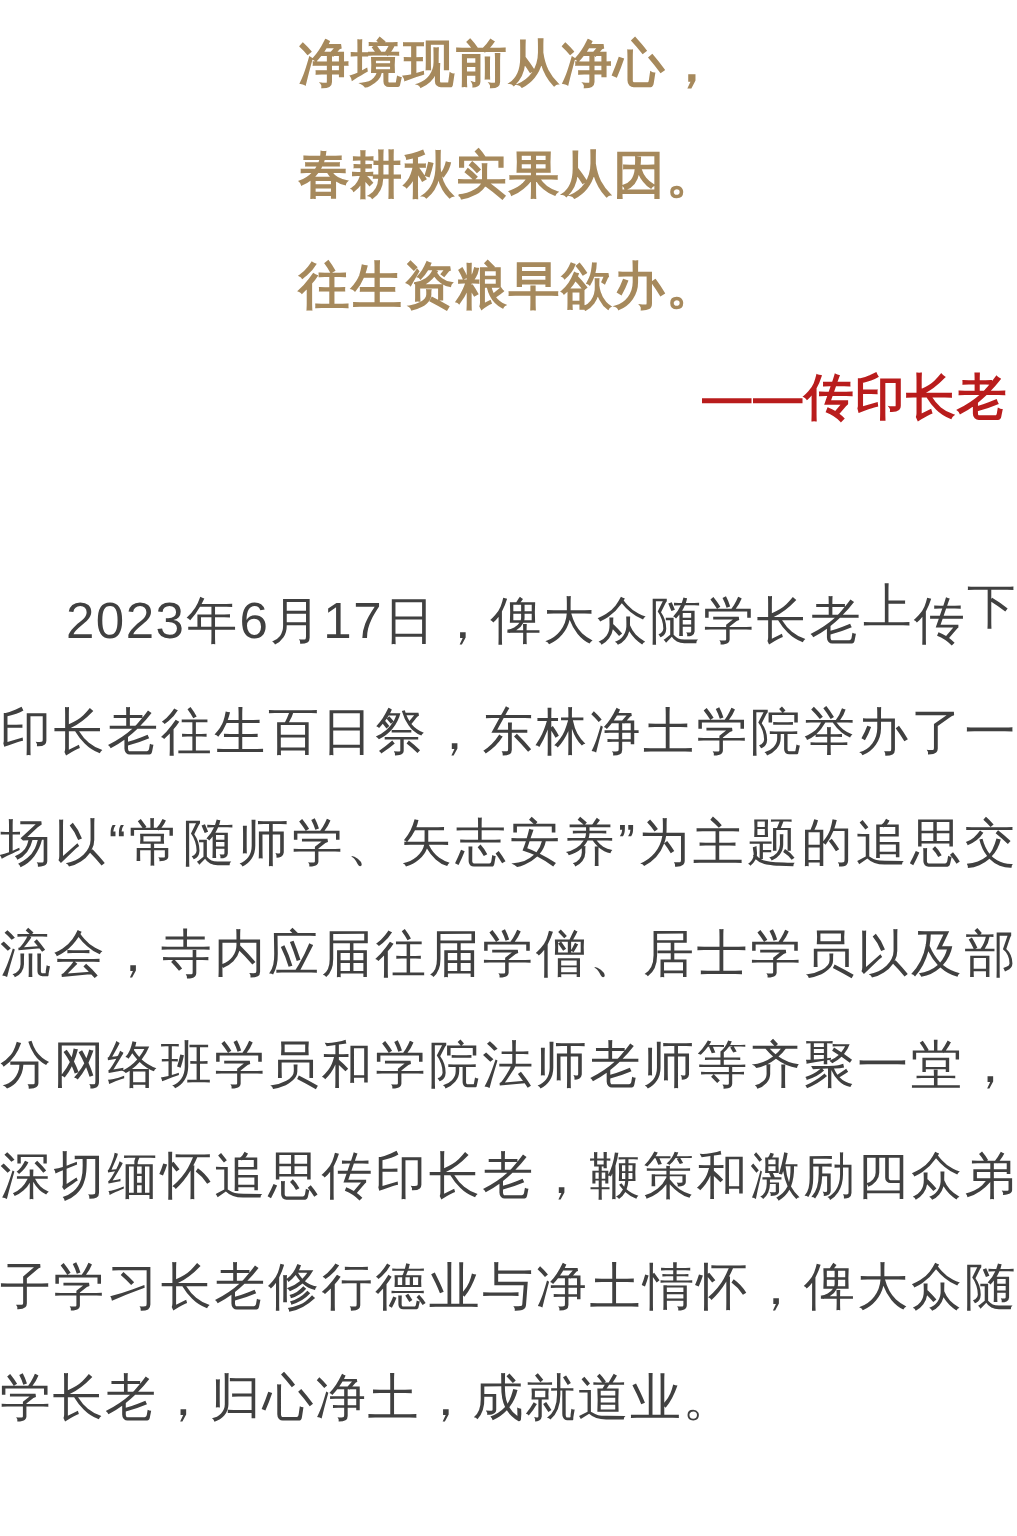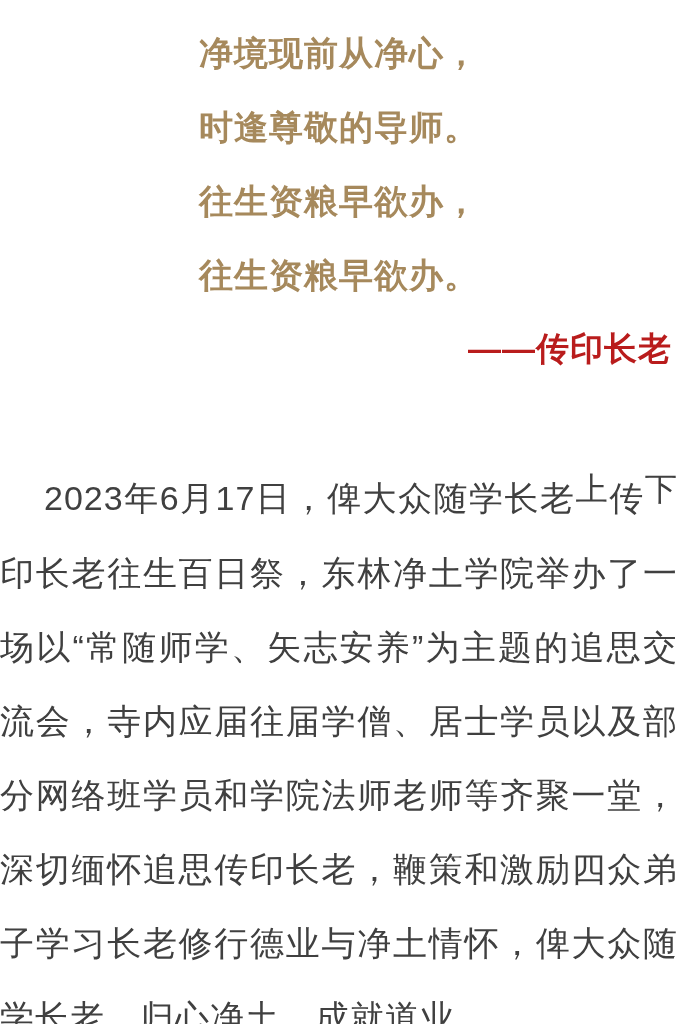--- a/index.html
+++ b/index.html
@@ -13,21 +13,21 @@
     width: 678px;
     height: 1024px;
     margin: 0 auto;
     background: #ffffff;
     overflow: hidden;
     font-family: "Liberation Sans", "DejaVu Sans", sans-serif;
   }
 
   
   .poem-block {
-    padding-top: 16px;
+    padding-top: 6px;
   }
 
   .poem-line {
     text-align: center;
     color: #A6895C;
     font-size: 34px;
     font-weight: bold;
     line-height: 74px;
     letter-spacing: 1px;
     white-space: nowrap;
@@ -64,21 +64,20 @@
     text-indent: 0;
   }
 </style>
 </head>
 <body>
 
 <div class="page">
 
   <div class="poem-block">
     <div class="poem-line">净境现前从净心，</div>
-    <div class="poem-line">时逢尊敬的导师。</div>
-    <div class="poem-line">往生资粮早欲办，</div>
+    <div class="poem-line">春耕秋实果从因。</div>
     <div class="poem-line">往生资粮早欲办。</div>
     <div class="poem-attribution">——传印长老</div>
   </div>
 
   <p class="article-body"><span>2023年6月17日，俾大众随学长老</span><span class="honorific-raised">上</span><span>传</span><span class="honorific-raised">下</span><span>印</span><span>长老往生百日祭，东林净土学院举办了一场以“常随师学、矢志安养”为主题的追思交流会，寺内应届往届学僧、居士学员以及部分网络班学员和学院法师老师等齐聚一堂，深切缅怀追思传印长老，鞭策和激励四众弟子学习长老修行德业与净土情怀，俾大众随学长老，归心净土，成就道业。</span></p>
 
 </div>
 
 </body></html>

